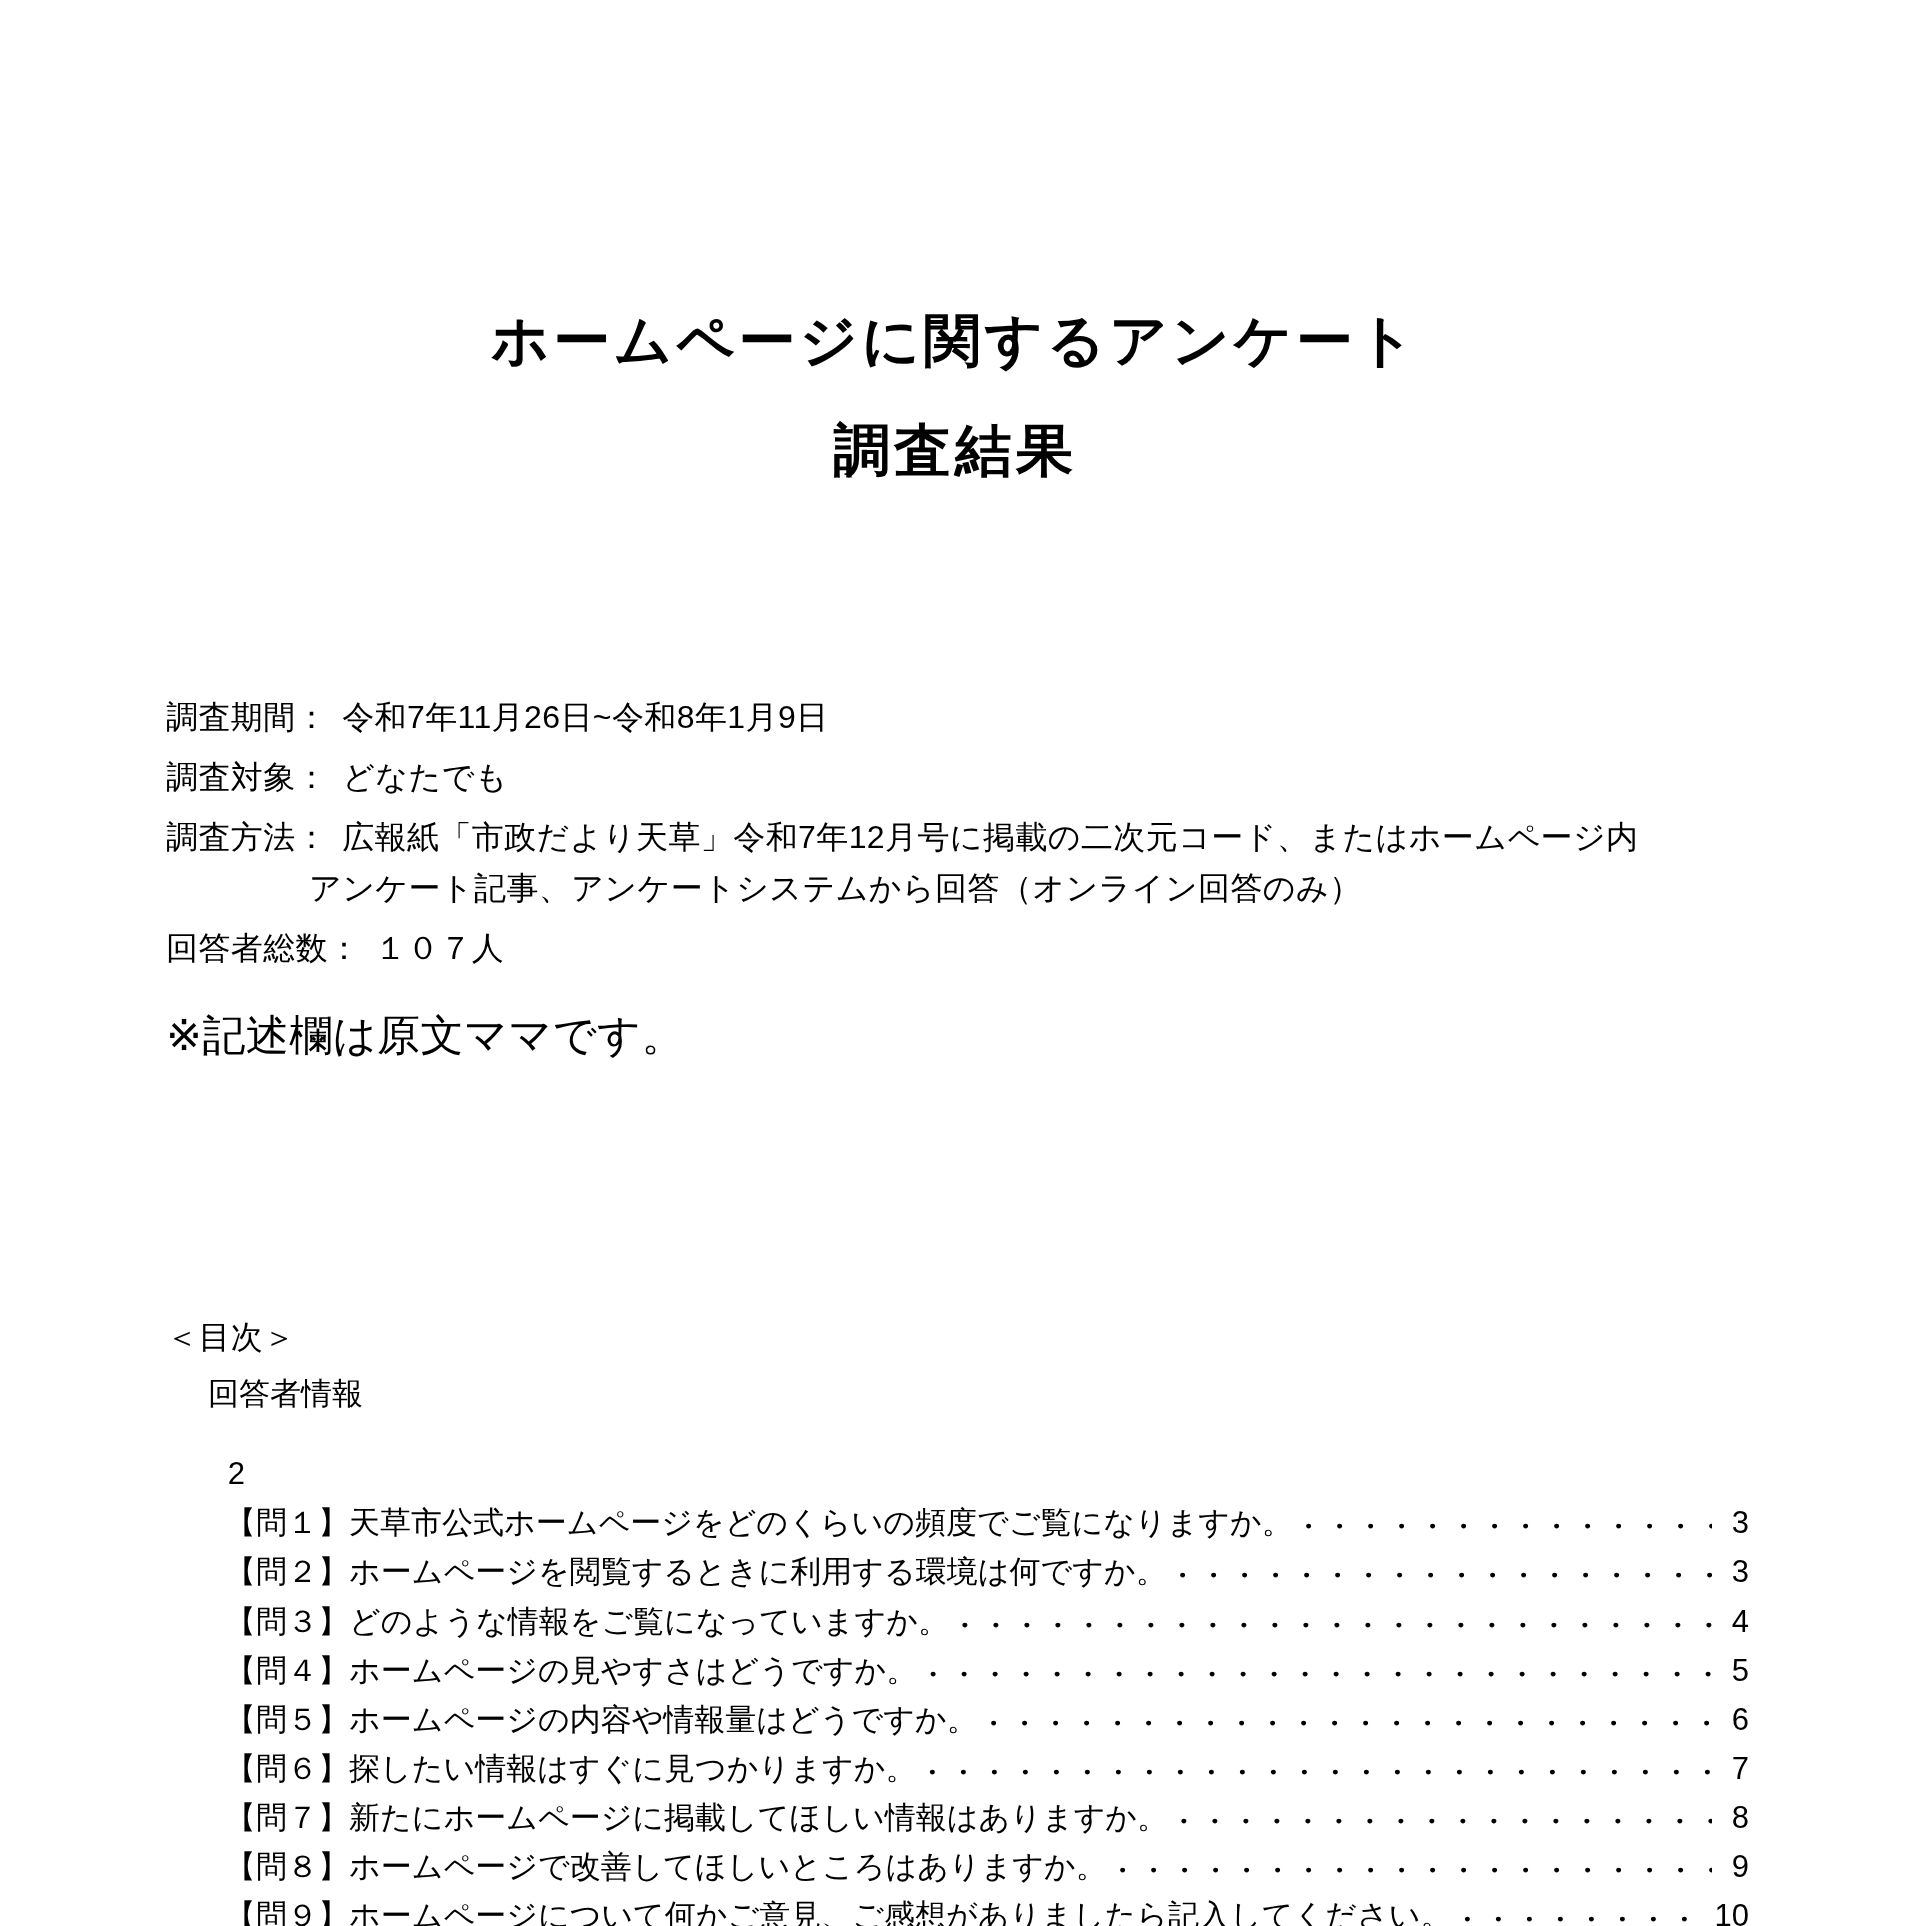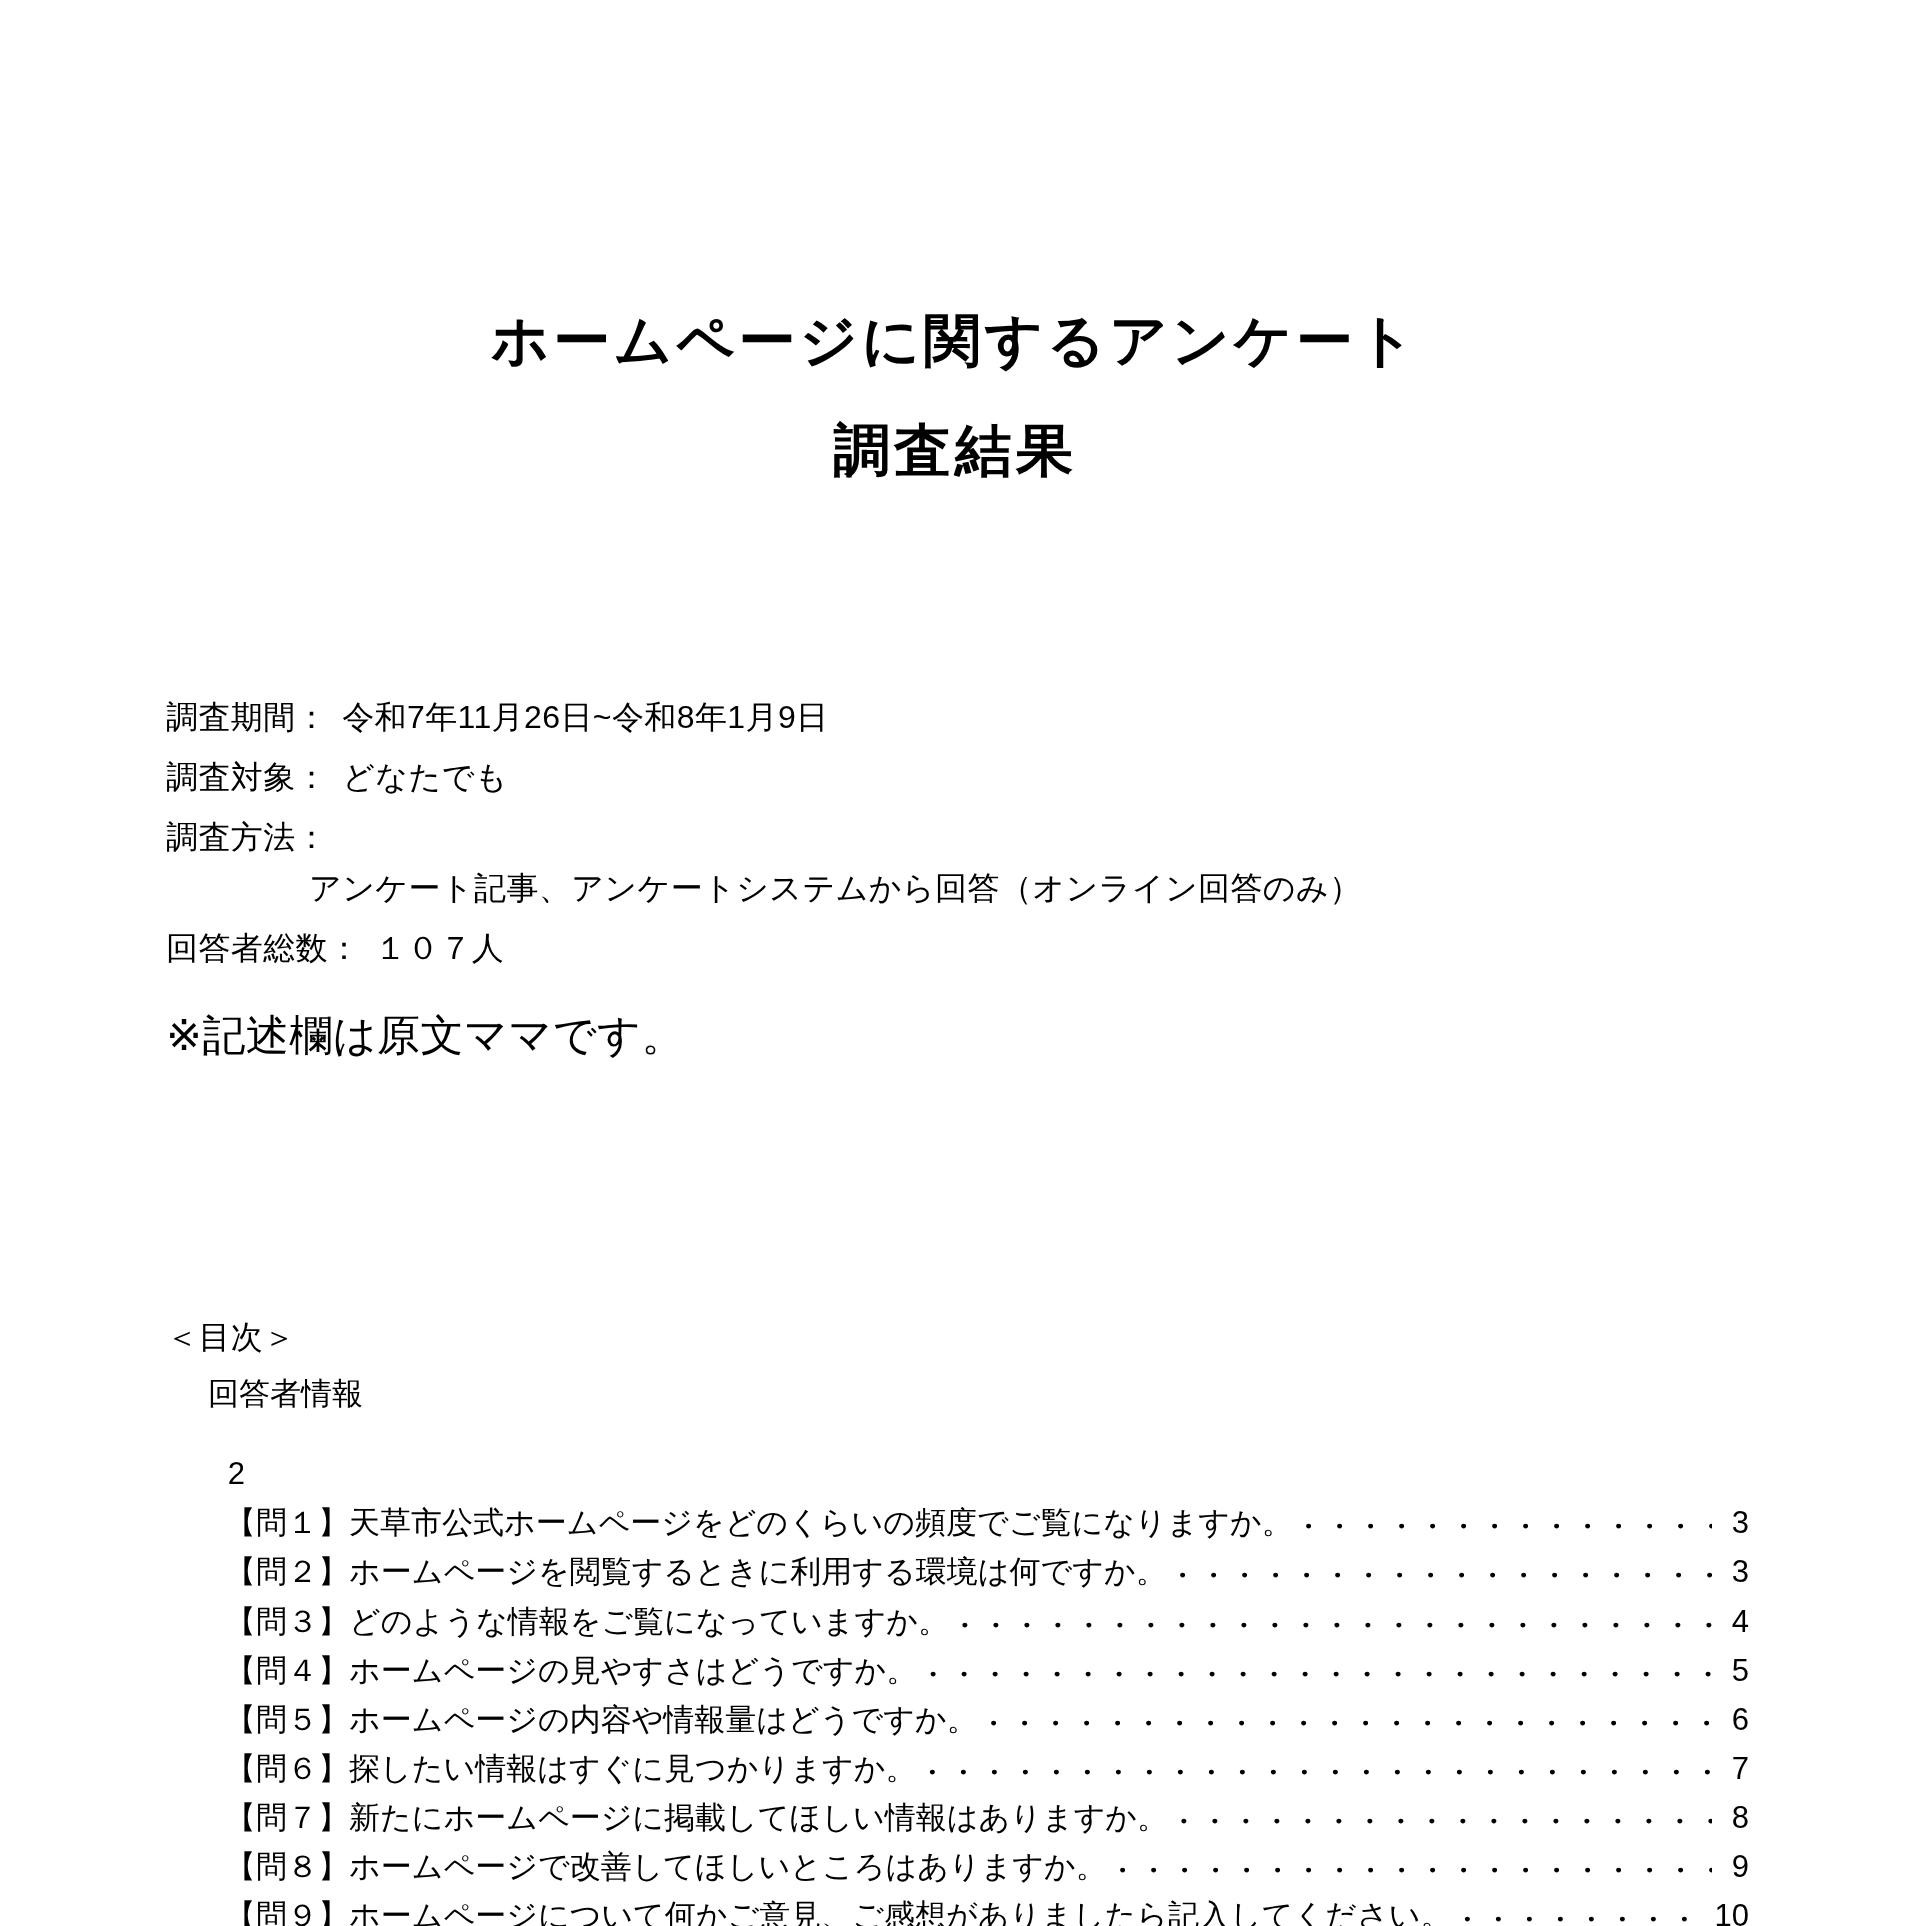--- a/index.html
+++ b/index.html
@@ -169,20 +169,21 @@
 
     <div class="meta-row">
       <span class="meta-label">調査対象</span>
       <span class="meta-colon">：</span>
       <span class="meta-value">どなたでも</span>
     </div>
 
     <div class="meta-row">
       <span class="meta-label">調査方法</span>
       <span class="meta-colon">：</span>
+      <span class="meta-value">広報紙「市政だより天草」令和7年12月号に掲載の二次元コード、またはホームページ内</span>
     </div>
 
     <div class="meta-cont">アンケート記事、アンケートシステムから回答（オンライン回答のみ）</div>
 
     <div class="meta-row">
       <span class="meta-label">回答者総数</span>
       <span class="meta-colon">：</span>
       <span class="meta-value">１０７人</span>
     </div>
 

